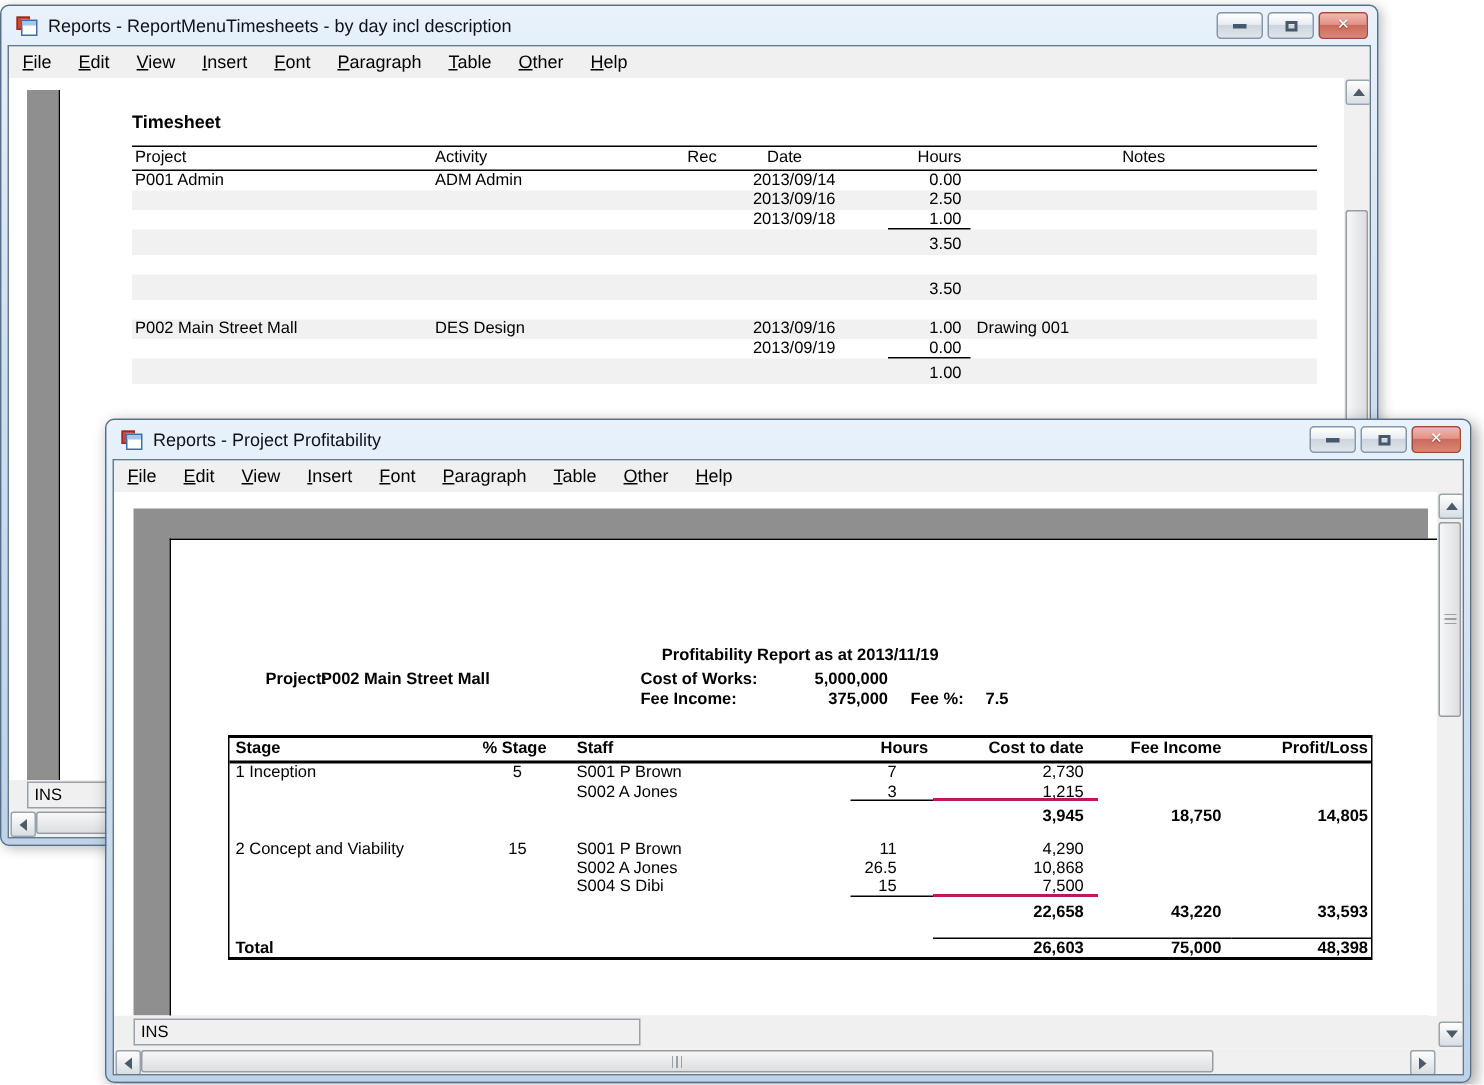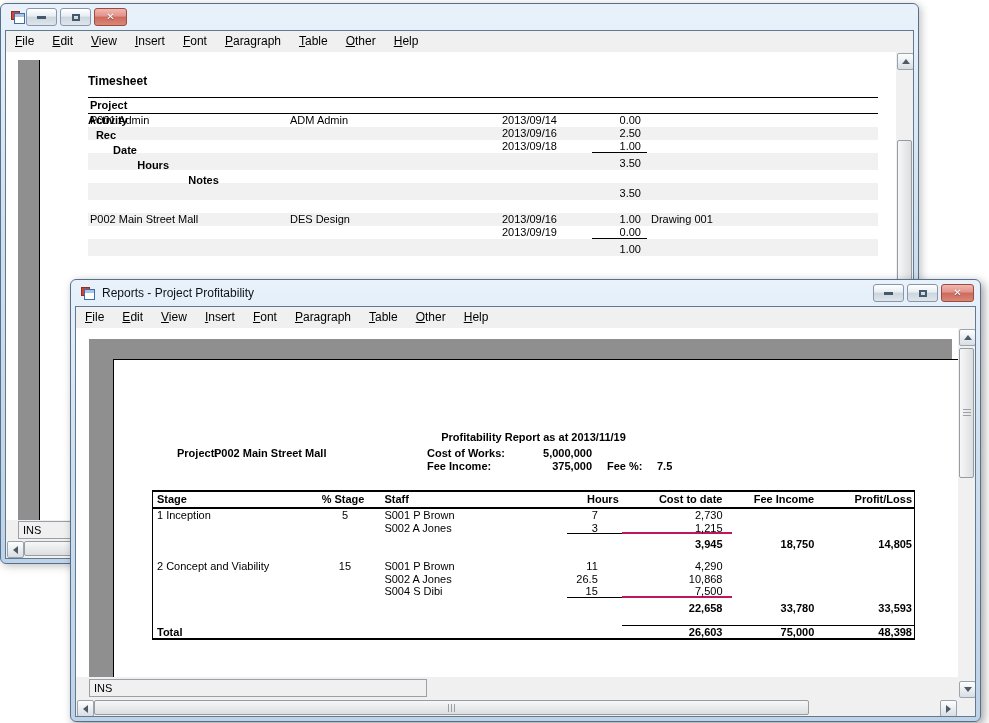--- a/index.html
+++ b/index.html
@@ -45,21 +45,21 @@
   
   .win-fg .pv-gray{left:13px;top:11px;right:6px;bottom:0;}
   .win-fg .page{left:37px;top:31px;right:-2px;bottom:-2px;border-top:1px solid #000;border-left:1px solid #000;}
 
   
   .ts-rpt{position:absolute;left:48px;top:14px;width:790px;font-size:11px;}
   .ts-h1{font-size:12px;font-weight:bold;height:14px;line-height:14px;}
   .ts-h2{font-size:12px;font-weight:bold;height:14px;line-height:14px;margin-top:7px;}
   .ts-table{margin-top:9px;border-top:1px solid #000;}
   .trow{display:flex;height:13px;line-height:13px;}
-  .ts-head{height:15px;line-height:15px;border-bottom:1px solid #000;font-weight:bold;flex-direction:column;}
+  .ts-head{height:15px;line-height:15px;border-bottom:1px solid #000;font-weight:normal;}
   .tc{box-sizing:border-box;white-space:nowrap;overflow:visible;}
   .c-project{width:202px;padding-left:2px;}
   .c-activity{width:160px;}
   .c-rec{width:36px;text-align:center;}
   .c-date{width:74px;text-align:right;padding-right:3px;}
   .h-date{text-align:center;padding-right:0;}
   .c-hours{width:87px;text-align:right;padding-right:6px;}
   .c-notes{width:231px;padding-left:4px;}
   .h-notes{text-align:center;padding-left:0;}
   .ts-rows .trow:nth-child(even){background:#f1f1f1;}
@@ -136,20 +136,21 @@
 <body>
 
 <div class="screen">
 
   <div class="window win-bg">
     <div class="titlebar">
       <div class="app-icon">
           <div class="ic-red"></div>
           <div class="ic-win"></div>
         </div>
+      <div class="title-text">Reports - ReportMenuTimesheets - by day incl description</div>
       <div class="controls">
         <div class="cbtn">
             <div class="glyph-min"></div>
           </div>
         <div class="cbtn">
             <div class="glyph-max"></div>
           </div>
         <div class="cbtn close">
             <div class="glyph-x">✕</div>
           </div>
@@ -406,21 +407,21 @@
                         <span class="pc c-cost">7,500</span>
                         <span class="pc c-fee"></span>
                         <span class="pc c-profit"></span>
                       </div>
                       <div class="prow k-subtotal">
                         <span class="pc c-stage"></span>
                         <span class="pc c-pct"></span>
                         <span class="pc c-staff"></span>
                         <span class="pc c-phours"></span>
                         <span class="pc c-cost">22,658</span>
-                        <span class="pc c-fee">33,780</span>
+                        <span class="pc c-fee">43,220</span>
                         <span class="pc c-profit">33,593</span>
                       </div>
                       <div class="prow k-spacer">
                         <span class="pc c-stage"></span>
                         <span class="pc c-pct"></span>
                         <span class="pc c-staff"></span>
                         <span class="pc c-phours"></span>
                         <span class="pc c-cost"></span>
                         <span class="pc c-fee"></span>
                         <span class="pc c-profit"></span>

